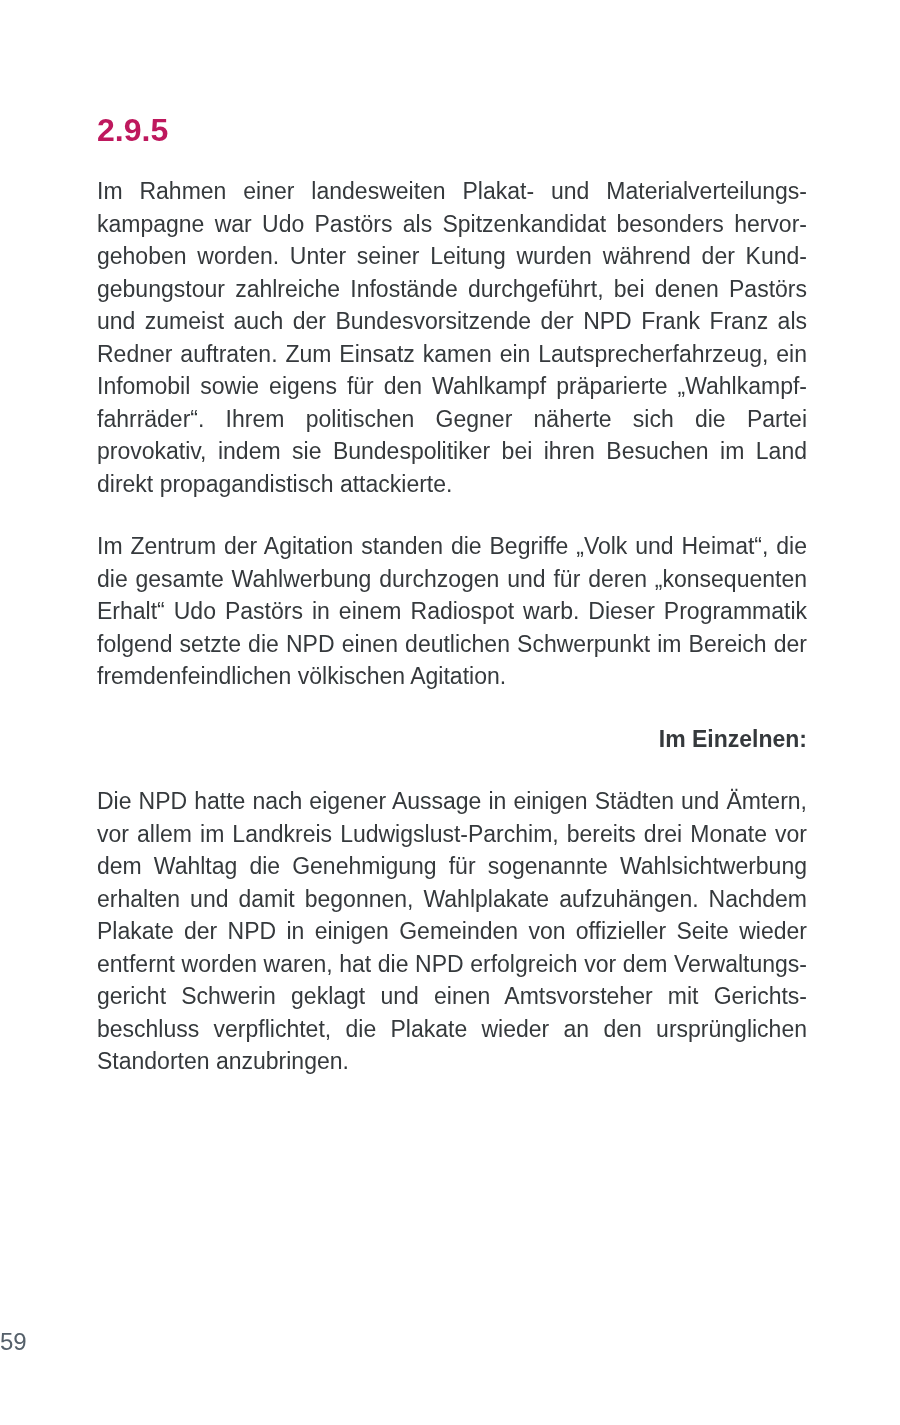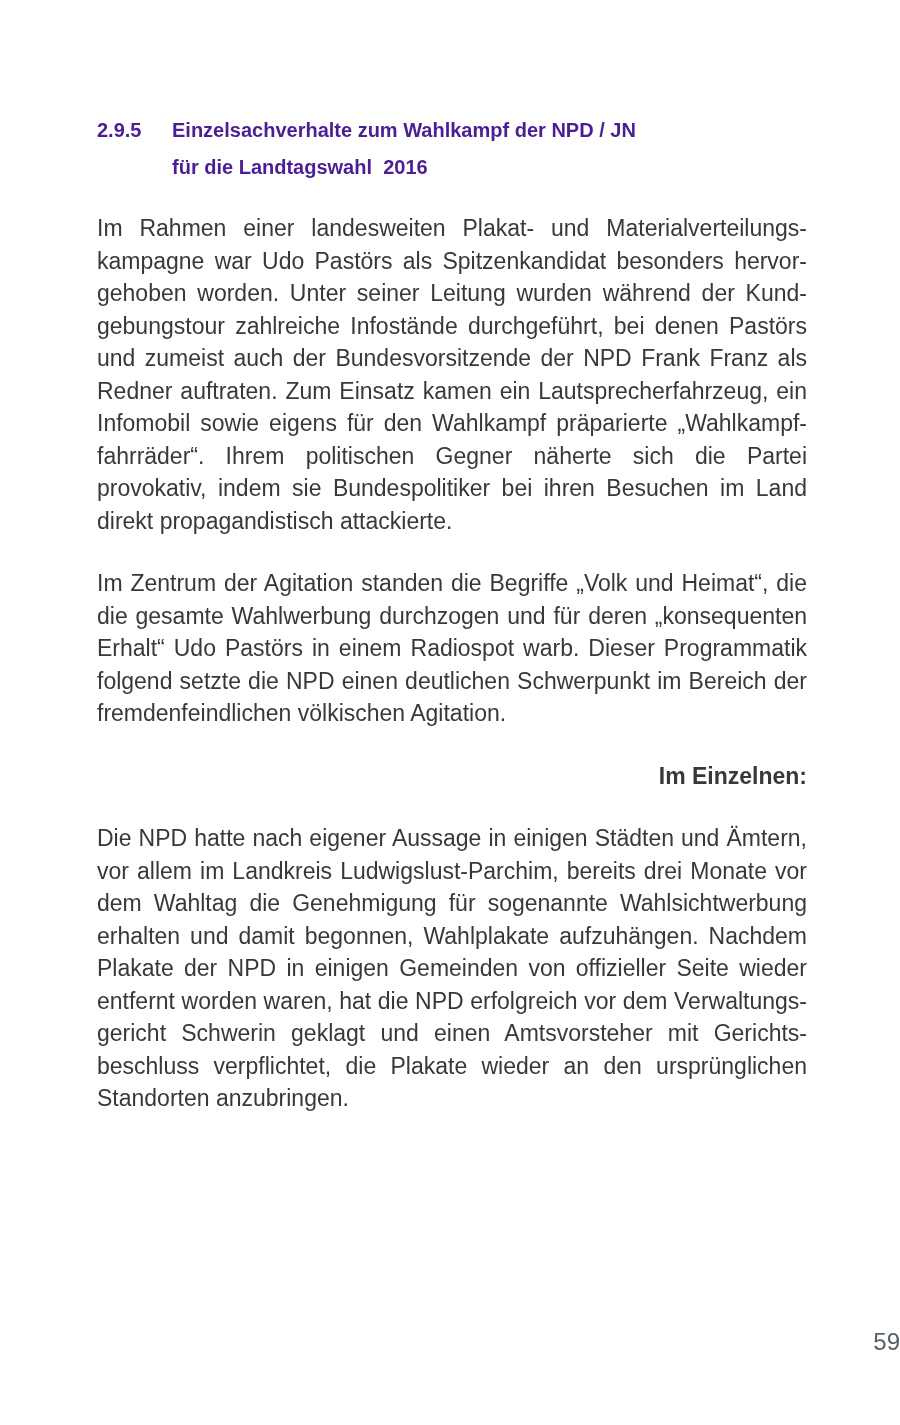--- a/index.html
+++ b/index.html
@@ -15,23 +15,23 @@
   }
   .text-col {
     position: absolute;
     left: 97px;
     top: 112px;
     width: 710px;
   }
   .heading {
     display: flex;
     align-items: flex-start;
-    color: #4c1d95;
+    color: #be185d;
     font-weight: bold;
-    font-size: 20px;
+    font-size: 32px;
     line-height: 37px;
     margin-bottom: 26px;
   }
   .heading .hnum {
     flex: 0 0 75px;
     width: 75px;
   }
   .heading .htext span { white-space: pre-wrap; }
   .para {
     font-size: 23px;
@@ -44,34 +44,33 @@
   }
   .para.label {
     font-weight: bold;
     text-align: right;
   }
   .pagenum {
     position: absolute;
     left: 0;
     right: 0;
     top: 1328px;
-    text-align: right;
+    text-align: left;
     font-size: 24px;
     color: #55606a;
   }
 </style>
 </head>
 <body>
 
 <div class="page">
   <div class="text-col">
 
     <div class="heading">
       <span class="hnum">2.9.5</span>
-      <span class="htext"><span>Einzelsachverhalte zum Wahlkampf der NPD / JN</span><br><span>für die Landtagswahl  2016</span></span>
     </div>
 
     <div id="paragraphs">
         <p class="para">Im Rahmen einer landes­weiten Plakat- und Material­verteilungs­kampagne war Udo Pastörs als Spitzen­kandidat besonders her­vor­gehoben worden. Unter seiner Leitung wurden während der Kund­gebungs­tour zahlreiche Info­stände durch­geführt, bei denen Pastörs und zumeist auch der Bundes­vorsitzende der NPD Frank Franz als Redner auftraten. Zum Einsatz kamen ein Laut­sprecher­fahrzeug, ein Infomobil sowie eigens für den Wahlkampf präpa­rierte „Wahl­kampf­fahr­räder“. Ihrem politischen Gegner näherte sich die Partei provokativ, indem sie Bundes­politiker bei ihren Be­suchen im Land direkt propagan­distisch attackierte.</p>
         <p class="para">Im Zentrum der Agitation standen die Begriffe „Volk und Heimat“, die die gesamte Wahl­werbung durch­zogen und für deren „konse­quenten Erhalt“ Udo Pastörs in einem Radiospot warb. Dieser Pro­gram­matik folgend setzte die NPD einen deutlichen Schwer­punkt im Bereich der fremden­feindlichen völ­kischen Agitation.</p>
         <p class="para label">Im Einzelnen:</p>
         <p class="para">Die NPD hatte nach eigener Aussage in einigen Städten und Äm­tern, vor allem im Landkreis Ludwigslust-Parchim, bereits drei Monate vor dem Wahltag die Genehmi­gung für soge­nannte Wahl­sicht­werbung erhalten und damit begonnen, Wahl­plakate auf­zu­hängen. Nachdem Plakate der NPD in einigen Ge­meinden von offi­zieller Seite wieder ent­fernt worden waren, hat die NPD erfolgreich vor dem Verwaltungs­gericht Schwerin ge­klagt und ei­nen Amts­vorsteher mit Gerichts­beschluss ver­pflichtet, die Plakate wieder an den ursprüng­lichen Stand­orten anzubringen.</p>
       </div>
 
   </div>

